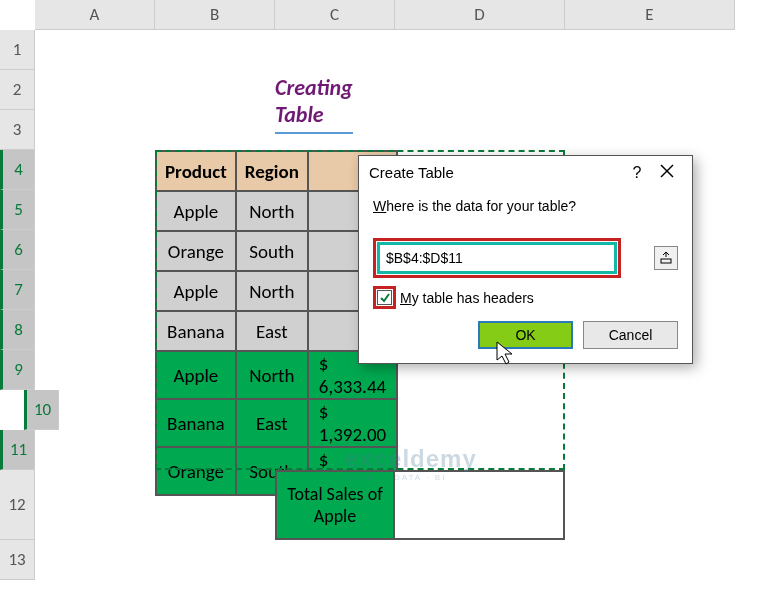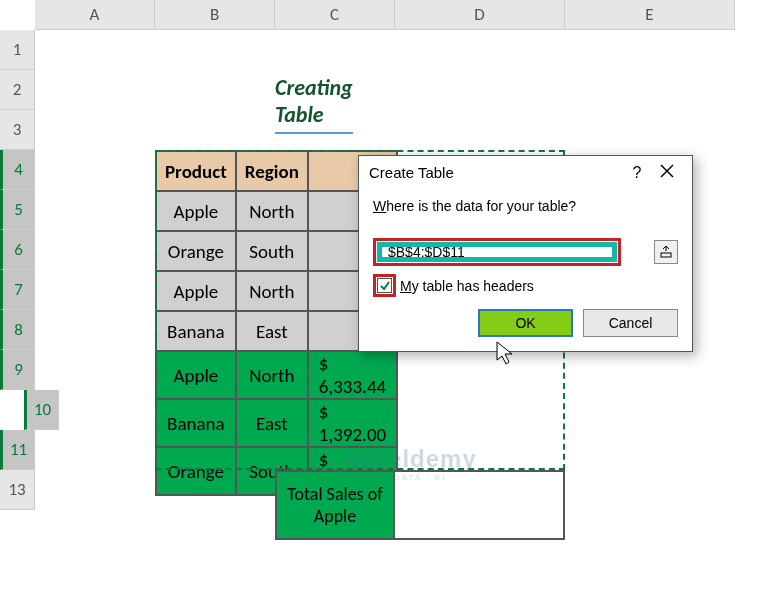--- a/index.html
+++ b/index.html
@@ -26,21 +26,21 @@
 .rh-8 { height: 40px; }
 .rh-9 { height: 40px; }
 .rh-10 { height: 40px; margin-left: 24px; }
 .rh-11 { height: 40px; }
 .rh-12 { height: 70px; }
 .rh-13 { height: 40px; }
 .row-header.selected { background: #c5c5c5; color: #0a7a3a; border-left: 3px solid #0a7a3a; }
 
 .sheet { position: absolute; top: 30px; left: 35px; }
 
-.title-cell { position: absolute; top: 44px; left: 240px; font-size: 22px; font-style: italic; font-weight: bold; color: #14532d; border-bottom: 2px solid #5a9bd5; padding-bottom: 4px; }
+.title-cell { position: absolute; top: 44px; left: 240px; font-size: 22px; font-style: italic; font-weight: bold; color: #701a75; border-bottom: 2px solid #5a9bd5; padding-bottom: 4px; }
 
 .data-table { position: absolute; top: 120px; left: 120px; border-collapse: collapse; }
 .data-table td, .data-table th { border: 2px solid #555; font-size: 19px; text-align: center; height: 40px; margin-left: 28px; }
 .data-table th { background: #e8c9a8; font-weight: bold; padding: 0 8px; }
 .data-table th.c1 { width: 118px; }
 .data-table th.c2 { width: 118px; }
 .data-table th.c3 { width: 168px; }
 .data-table td { background: #d0d0d0; }
 .sales-cell { padding: 0 10px; text-align: left; }
 .sales-cell .dollar { float: left; }
@@ -58,21 +58,21 @@
 .dlg-title { display: flex; align-items: flex-start; padding: 8px 10px; }
 .dlg-title-text { flex: 1; font-size: 15px; }
 .dlg-help { width: 30px; text-align: center; cursor: pointer; font-size: 16px; }
 .dlg-close { width: 30px; text-align: center; cursor: pointer; }
 .dlg-close svg { width: 14px; height: 14px; }
 .dlg-body { padding: 8px 14px 14px; }
 .dlg-prompt { margin-bottom: 24px; }
 .dlg-prompt .u { text-decoration: underline; }
 .range-row { display: flex; align-items: center; gap: 4px; margin-bottom: 8px; }
 .range-box { border: 3px solid #c62222; padding: 1px; }
-.range-input { width: 240px; height: 20px; border: 5px solid #14b8a6; padding: 2px 6px; font-size: 14px; font-family: 'Segoe UI', Arial; }
+.range-input { width: 240px; height: 32px; border: 3px solid #14b8a6; padding: 2px 6px; font-size: 14px; font-family: 'Segoe UI', Arial; }
 .range-btn { width: 24px; height: 24px; border: 1px solid #888; background: #f0f0f0; display: flex; align-items: center; justify-content: center; cursor: pointer; margin-left: auto; }
 .check-row { display: flex; align-items: center; gap: 4px; margin-bottom: 12px; }
 .check-box { border: 3px solid #c62222; padding: 1px; display: inline-flex; }
 .check-inner { width: 15px; height: 15px; border: 1px solid #555; background: #fff; display: flex; align-items: center; justify-content: center; }
 .check-inner svg { width: 12px; height: 12px; }
 .check-label .u { text-decoration: underline; }
 .btn-row { display: flex; justify-content: flex-end; gap: 10px; }
 .btn { width: 95px; height: 28px; border: 1px solid #888; background: #e8e8e8; font-size: 14px; cursor: pointer; }
 .btn.ok { border: 2px solid #2a7ab8; background: #84cc16; }
 
@@ -99,20 +99,21 @@
   <div class="row-header rh-2">2</div>
   <div class="row-header rh-3">3</div>
   <div class="row-header rh-4 selected">4</div>
   <div class="row-header rh-5 selected">5</div>
   <div class="row-header rh-6 selected">6</div>
   <div class="row-header rh-7 selected">7</div>
   <div class="row-header rh-8 selected">8</div>
   <div class="row-header rh-9 selected">9</div>
   <div class="row-header rh-10 selected">10</div>
   <div class="row-header rh-11 selected">11</div>
+  <div class="row-header rh-12">12</div>
   <div class="row-header rh-13">13</div>
 </div>
 
 <div class="sheet">
   <div class="title-cell">Creating Table</div>
 
   <table class="data-table">
     <tbody>
         <tr>
       <th class="c1">Product</th>

